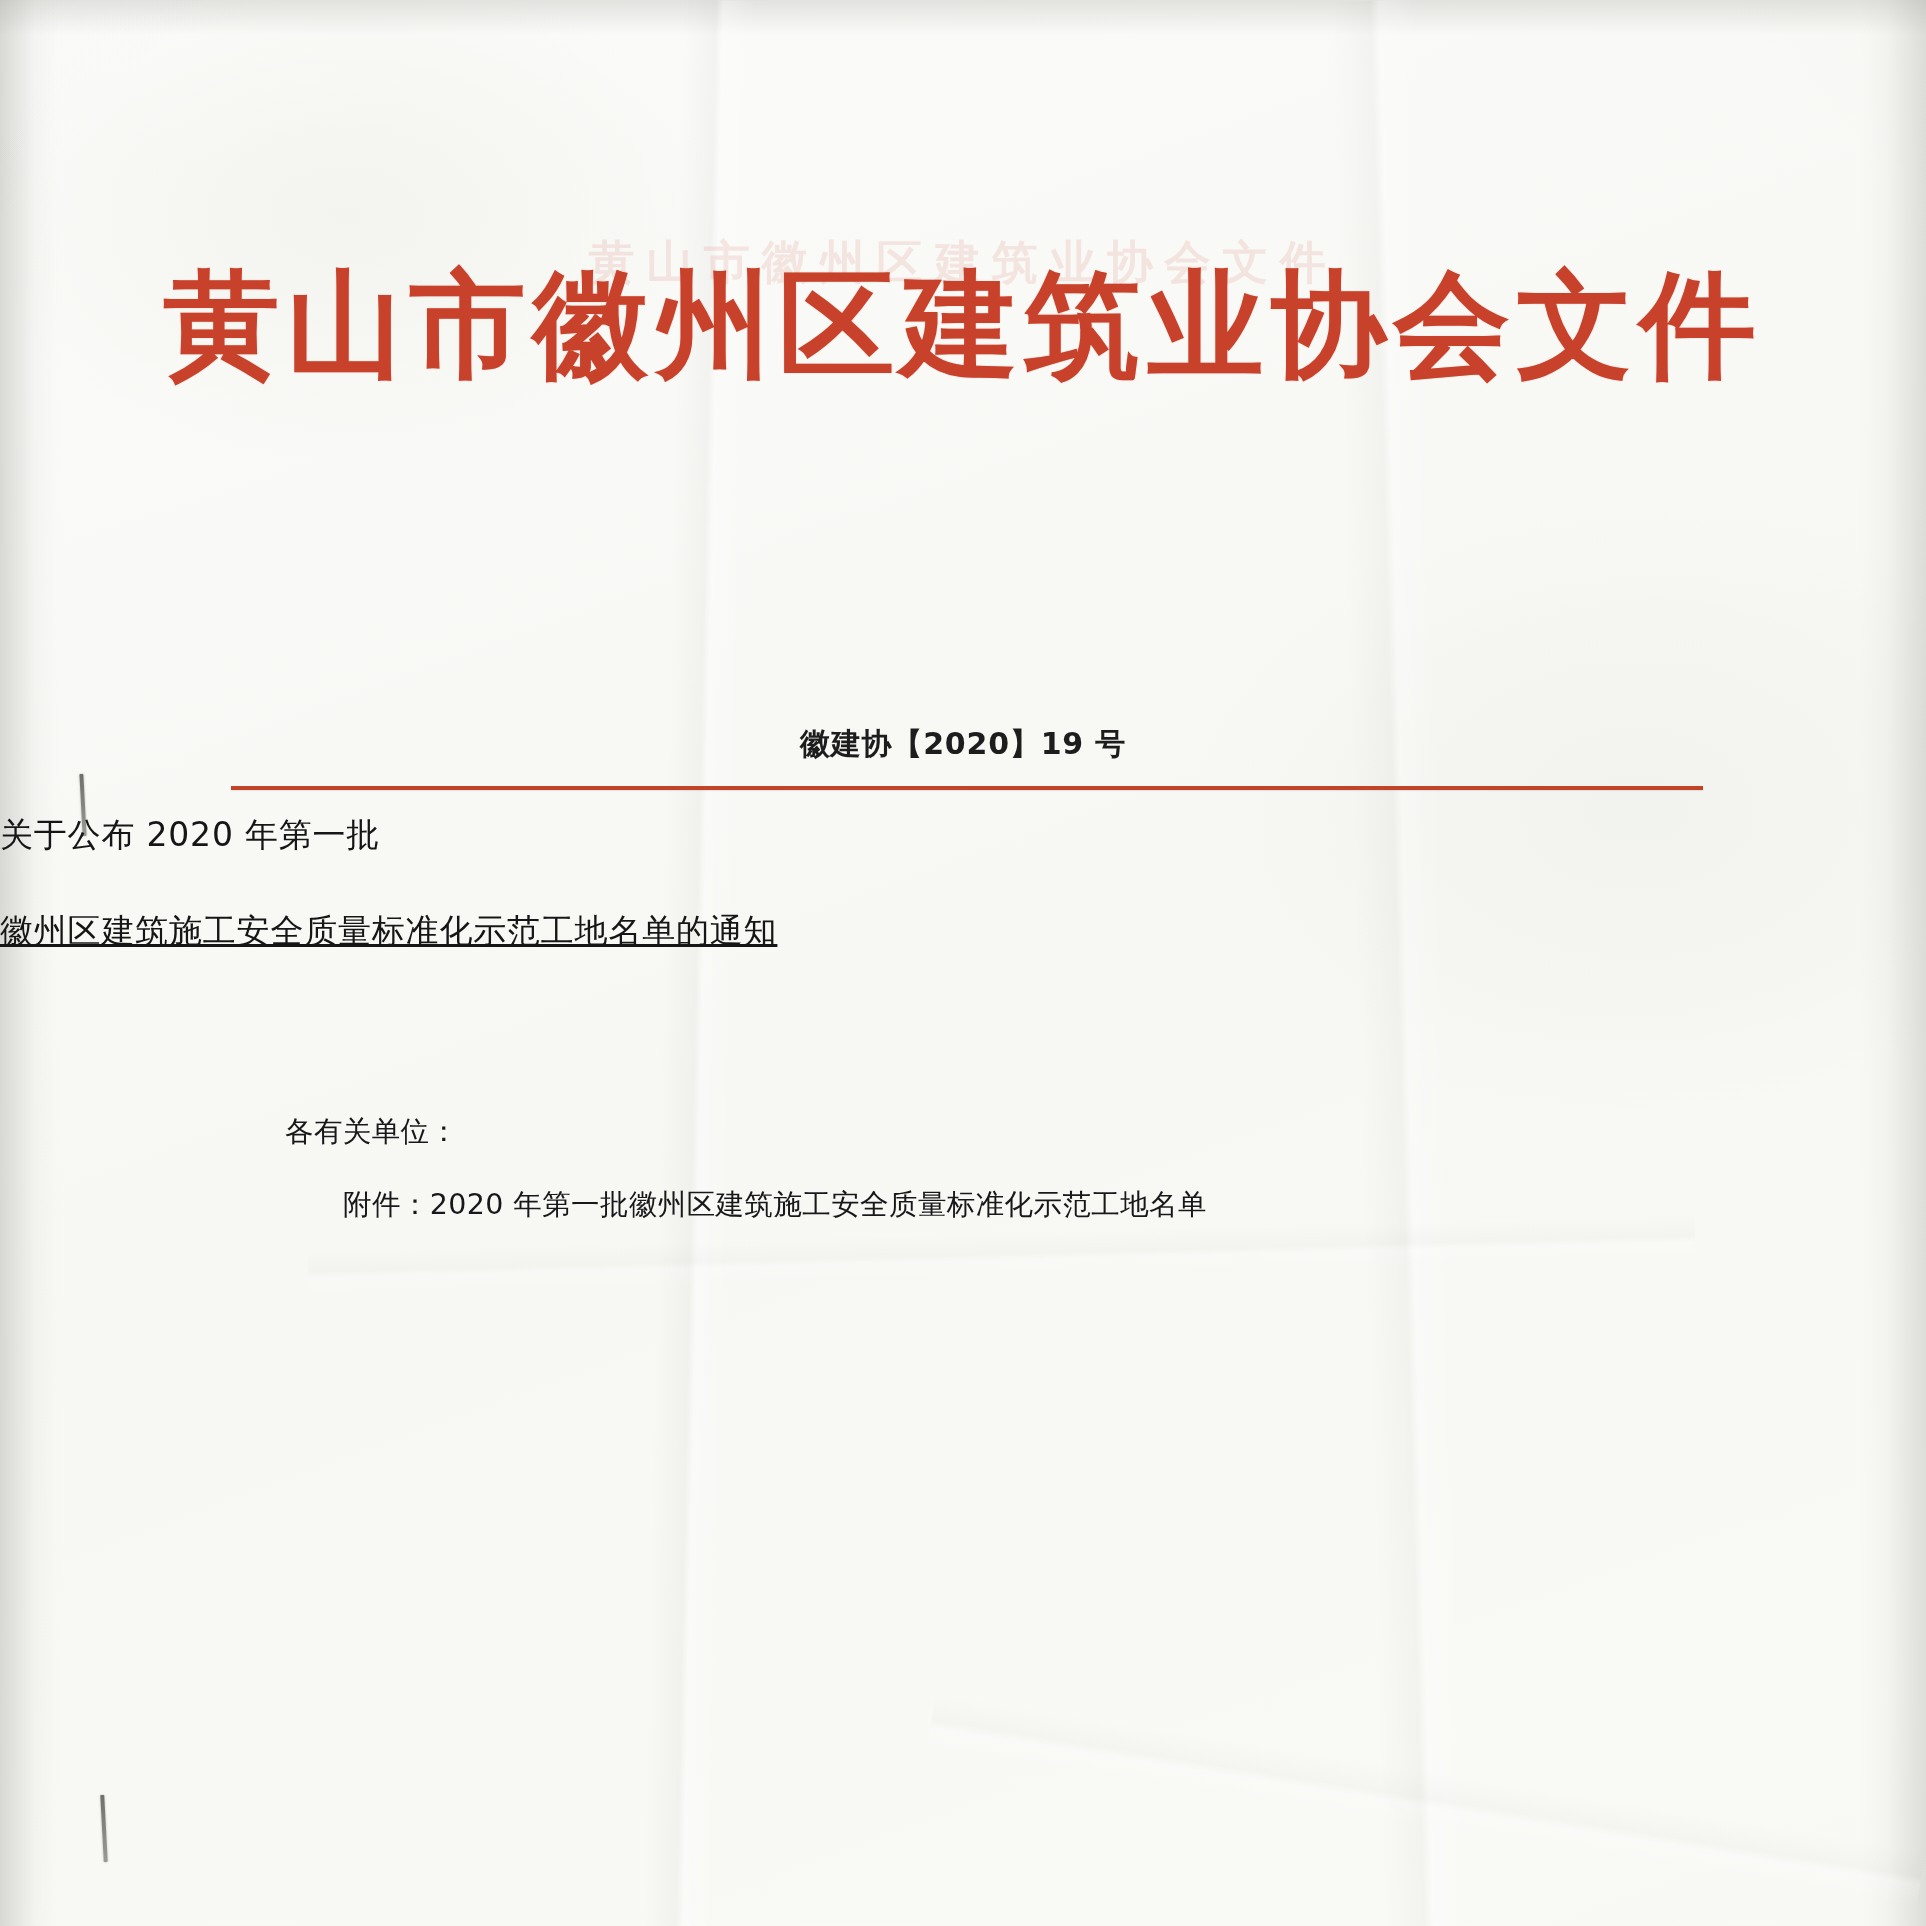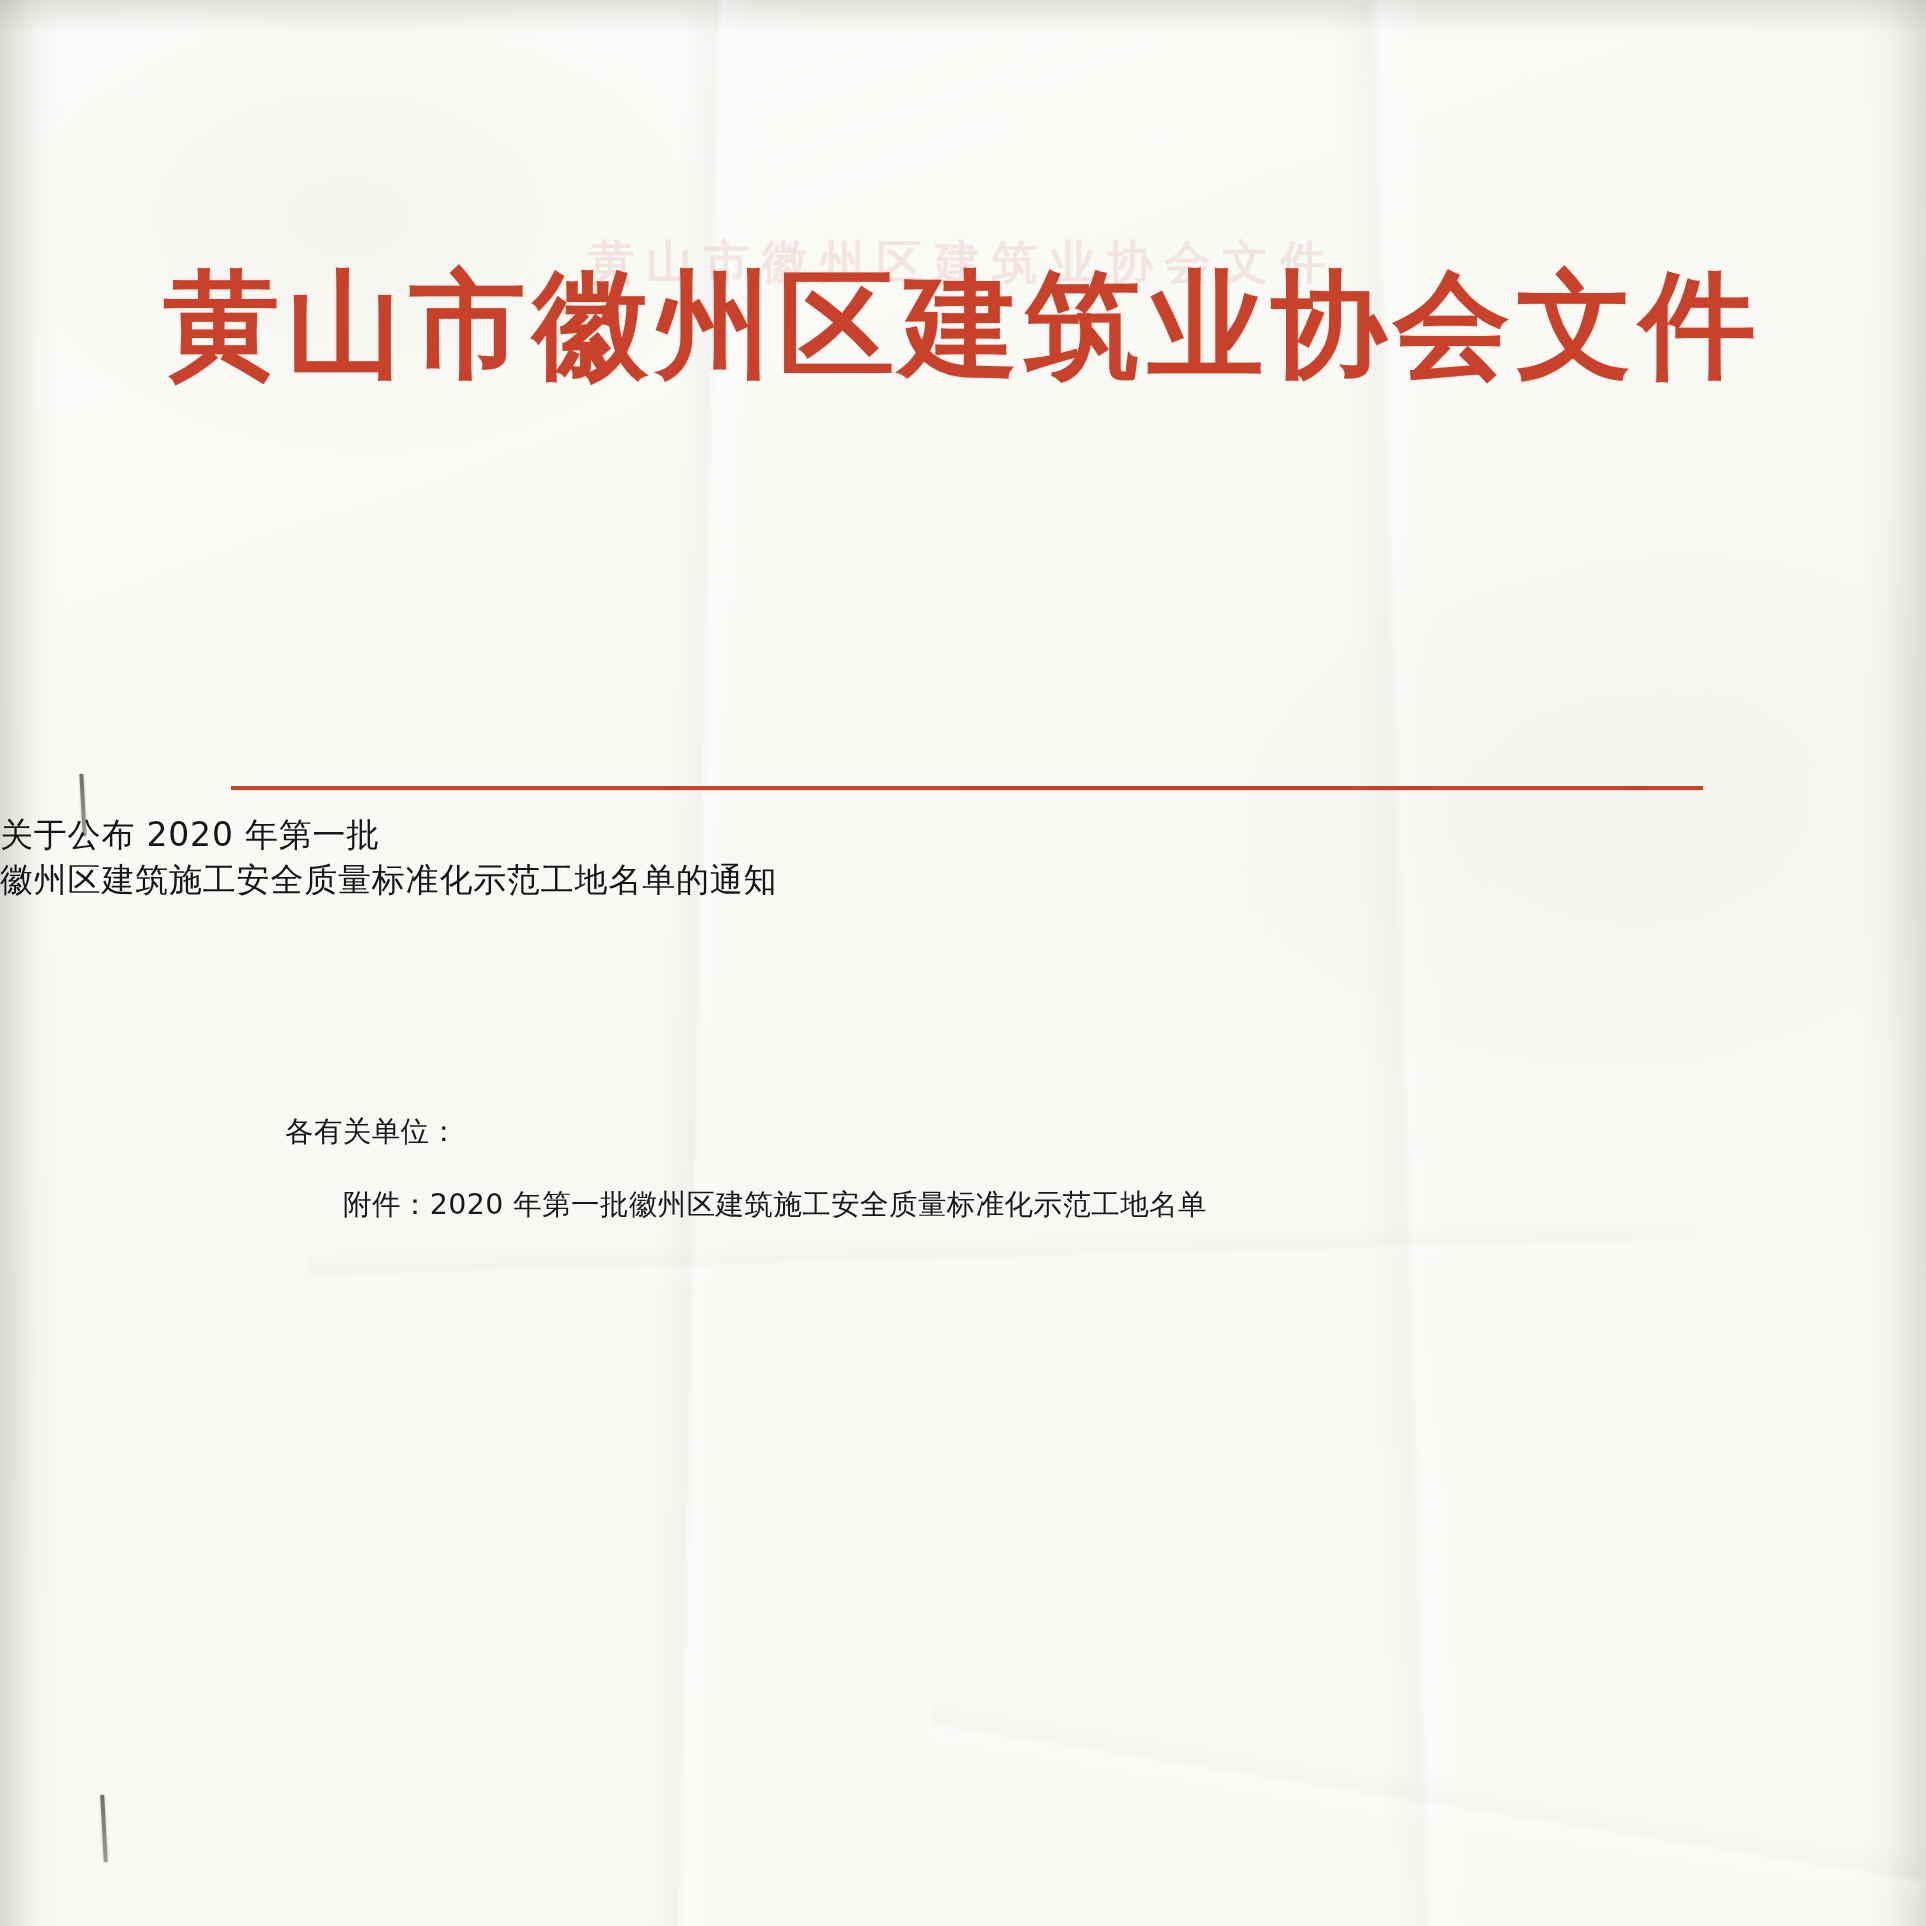--- a/index.html
+++ b/index.html
@@ -123,21 +123,21 @@
   .subject {
     position: absolute;
     left: 0; right: 0;
     text-align: left;
     font-family: "DejaVu Sans", sans-serif;
     font-size: 33px;
     color: #161616;
     letter-spacing: 0.8px;
   }
   .subject.l1 { top: 813px; }
-  .subject.l2 { top: 858px; }
+  .subject.l2 { top: 909px; text-decoration: underline; }
 
   
   .body-block {
     position: absolute;
     left: 285px;
     right: 229px;
     top: 1109px;
   }
   .p {
     font-family: "DejaVu Sans", sans-serif;
@@ -184,20 +184,21 @@
               background:linear-gradient(180deg, rgba(0,0,0,0) 0%, rgba(120,120,115,0.09) 45%, rgba(255,255,255,0.5) 60%, rgba(0,0,0,0) 100%);"></div>
   <div class="vignette"></div>
 
   <div class="staple" style="left:81px; top:774px; height:62px;"></div>
   <div class="staple" style="left:102px; top:1795px; height:67px;"></div>
 
   <div class="doc-title-ghost">黄山市徽州区建筑业协会文件</div>
 
   <div class="doc-title">黄山市徽州区建筑业协会文件</div>
 
+  <div class="doc-number">徽建协【2020】19 号</div>
 
   <div class="red-rule"></div>
 
   <div class="subject l1">关于公布 2020 年第一批</div>
   <div class="subject l2">徽州区建筑施工安全质量标准化示范工地名单的通知</div>
 
   <div class="body-block">
     <p class="p salutation">各有关单位：</p>
     <p class="p attach">附件：2020 年第一批徽州区建筑施工安全质量标准化示范工地名单</p>
   </div>

